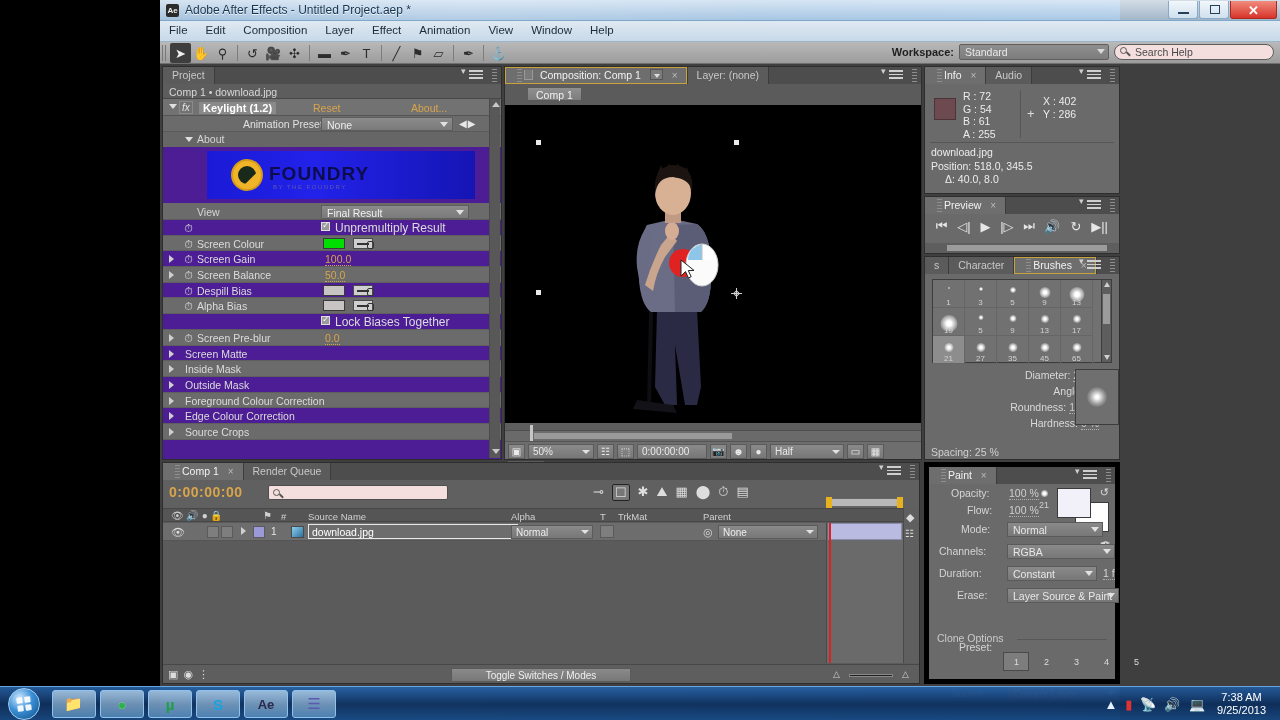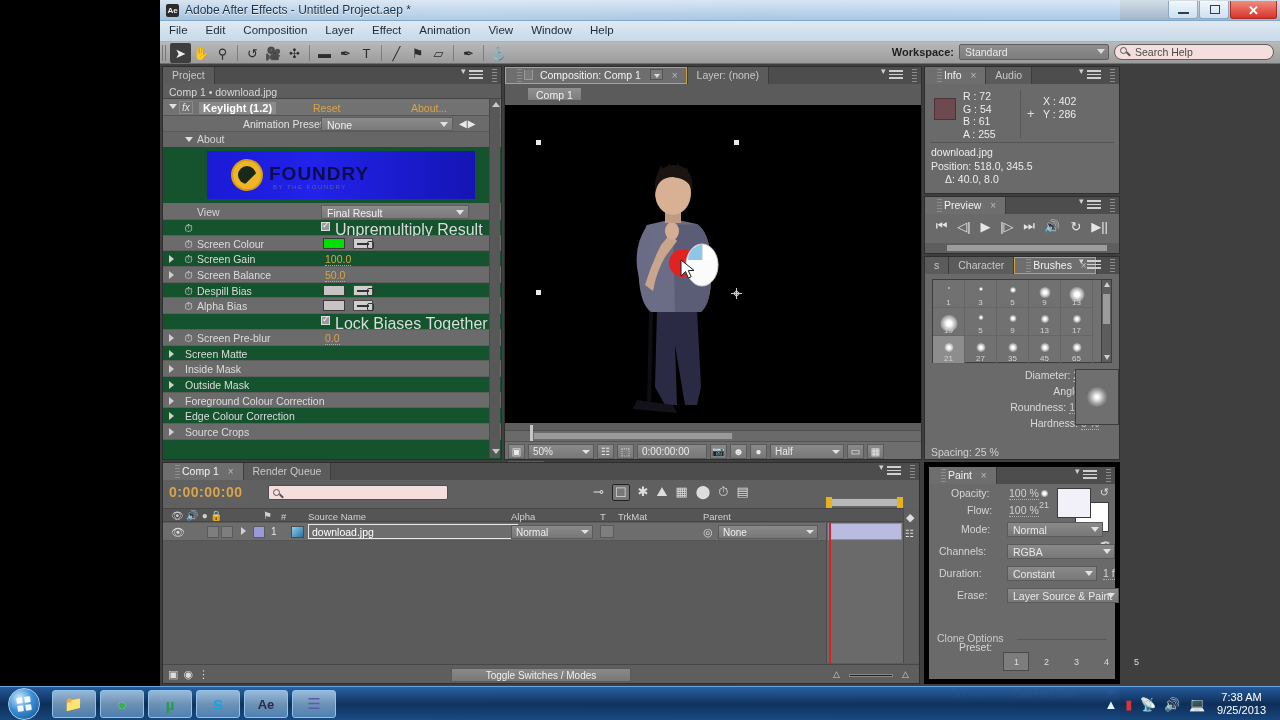--- a/index.html
+++ b/index.html
@@ -118,21 +118,21 @@
   .pmenu b { display:block; height:1.5px; background:#cfcfcf; margin-bottom:2px; }
   .pmenu:before { content:'▾'; position:absolute; left:-8px; top:-4px; font-size:9px; color:#cfcfcf; }
   .pright-grip { position:absolute; right:4px; top:2px; width:5px;height:13px;
     background:repeating-linear-gradient(180deg,#8e8e8e 0 1px,transparent 1px 3px); }
 
   
   #effectpanel { position:absolute; left:2px; top:2px; width:340px; height:394px; background:#575757;
     border:1px solid #2e2e2e; }
   .ec-sub { height:15px; background:#5d5d5d; border-bottom:1px solid #474747;
     font-size:10.5px; color:#d8d8d8; padding:2px 0 0 6px; }
-  .ec-list { position:absolute; left:0; top:32px; right:0; bottom:0; overflow:hidden; background:#14532d; }
+  .ec-list { position:absolute; left:0; top:32px; right:0; bottom:0; overflow:hidden; background:#4c1d95; }
   .ec-row { height:15.7px; position:relative; font-size:10.5px; color:#dcdcdc;
     border-bottom:1px solid #5e5e5e; }
   .ec-row.alt { background:#6b6b6b; }
   .ec-row .tri { position:absolute; left:6px; top:4px; width:0;height:0;
     border-top:4px solid transparent;border-bottom:4px solid transparent;border-left:5px solid #cfcfcf; }
   .ec-row .sw { position:absolute; left:20px; top:2px; width:11px; height:12px; font-size:11px;
     color:#d9d9d9; text-align:center; line-height:12px; }
   .ec-row .nm { position:absolute; left:34px; top:2px; }
   .ec-row .nm.i2 { left:22px; }
   .ec-row .val { position:absolute; left:162px; top:2px; color:#d9a44b;
@@ -172,21 +172,21 @@
   .view-row { height:17px; position:relative; background:#6b6b6b; border-bottom:1px solid #5c5c5c; }
   .view-row .nm { position:absolute; left:34px; top:3px; font-size:10.5px; }
   .view-dd { position:absolute; left:158px; top:2px; width:148px; height:14px;
     background:linear-gradient(180deg,#8b8b8b,#7a7a7a); border:1px solid #5d5d5d;
     font-size:10.5px; color:#f0f0f0; padding:1px 0 0 5px; }
   .view-dd .a { position:absolute; right:4px; top:4px; width:0;height:0;
     border-left:4px solid transparent;border-right:4px solid transparent;border-top:5px solid #e2e2e2; }
   .chk { position:absolute; left:158px; top:2px; width:9px; height:9px; border:1px solid #ddd;
     background:#9a9a9a; }
   .chk:after { content:'✓'; position:absolute; left:0px; top:-3px; font-size:9px; color:#f5f5f5; }
-  .chklab { position:absolute; left:172px; top:1px; font-size:16px;text-align:right; }
+  .chklab { position:absolute; left:172px; top:1px; font-size:12px;text-align:right; }
   .colorsw { position:absolute; left:160px; top:2px; width:22px; height:11px; border:1px solid #3a3a3a; }
   .eyed { position:absolute; left:190px; top:2px; width:20px; height:11px; background:#cfcfcf;
     border:1px solid #4a4a4a; }
   .eyed:after { content:''; position:absolute; left:3px; top:4px; width:12px; height:2px; background:#333; }
   .eyed:before { content:''; position:absolute; left:13px; top:2px; width:5px; height:6px;
     border:1.5px solid #333; border-radius:2px; }
   .ec-scroll { position:absolute; right:1px; top:32px; width:11px; bottom:1px; background:#585858;
     border-left:1px solid #4a4a4a; }
   .ec-scroll .up, .ec-scroll .dn { position:absolute; left:2px; width:0;height:0; }
   .ec-scroll .up { top:3px; border-left:4px solid transparent;border-right:4px solid transparent;border-bottom:5px solid #c9c9c9; }

